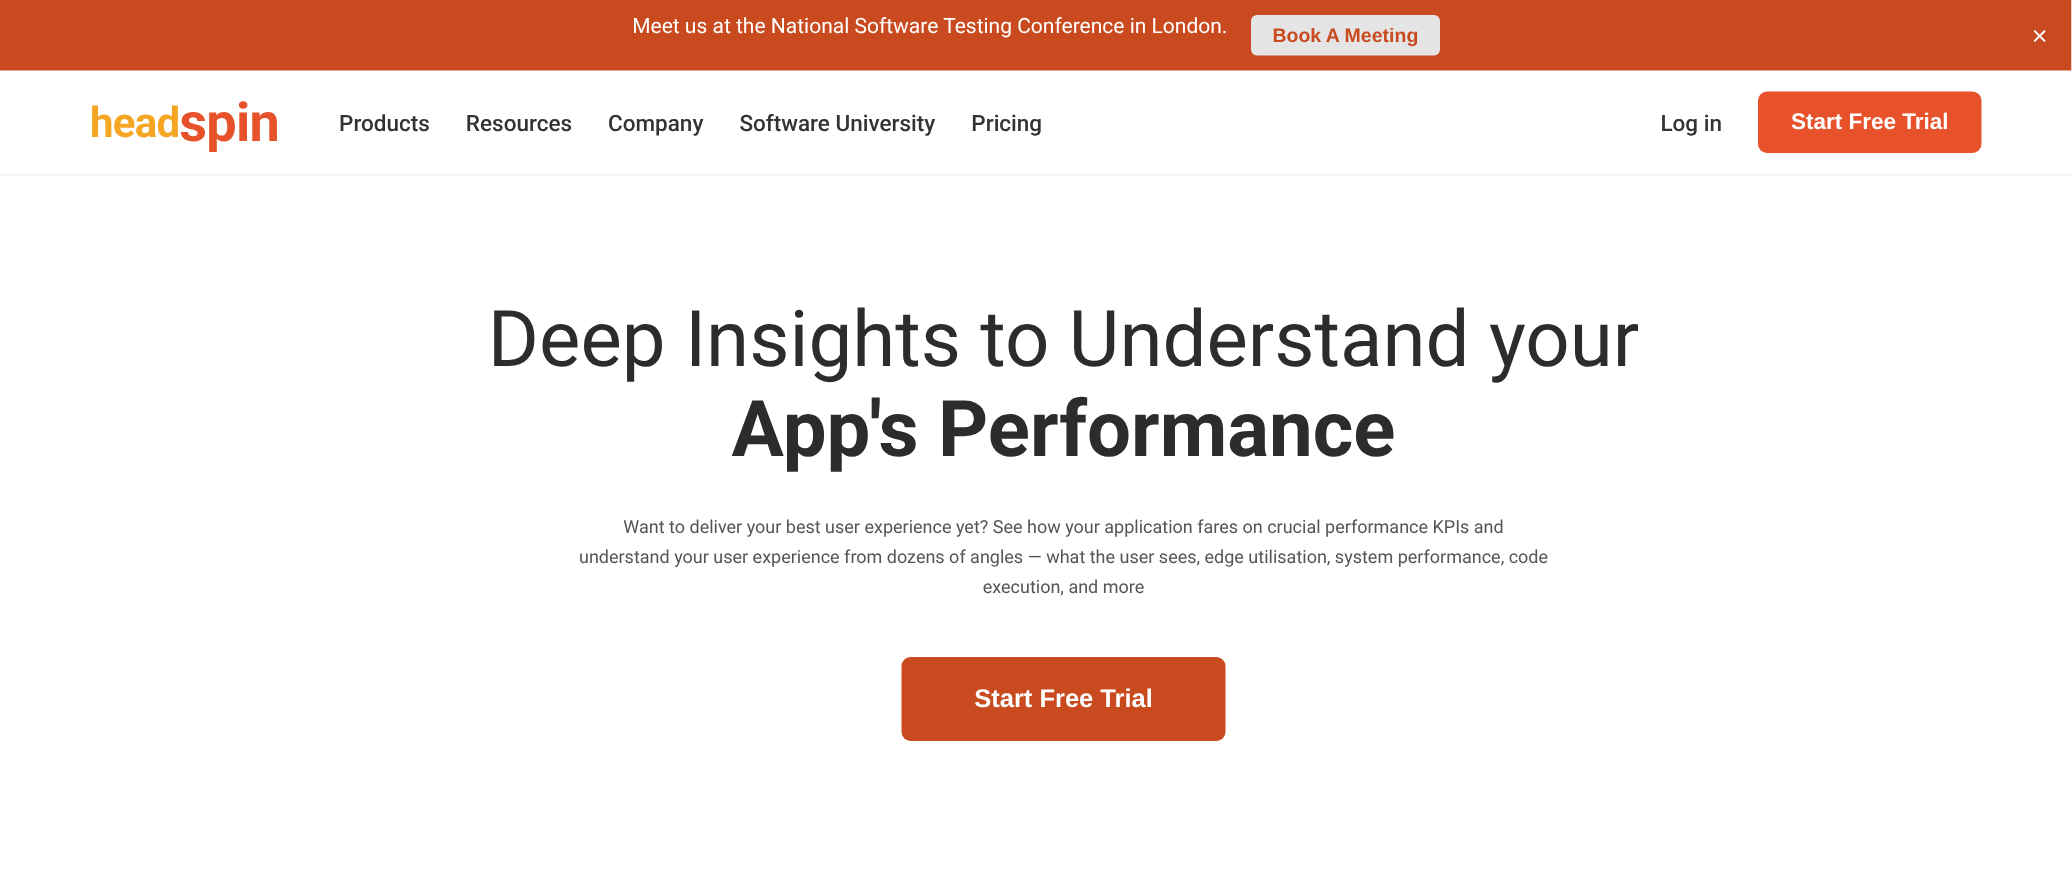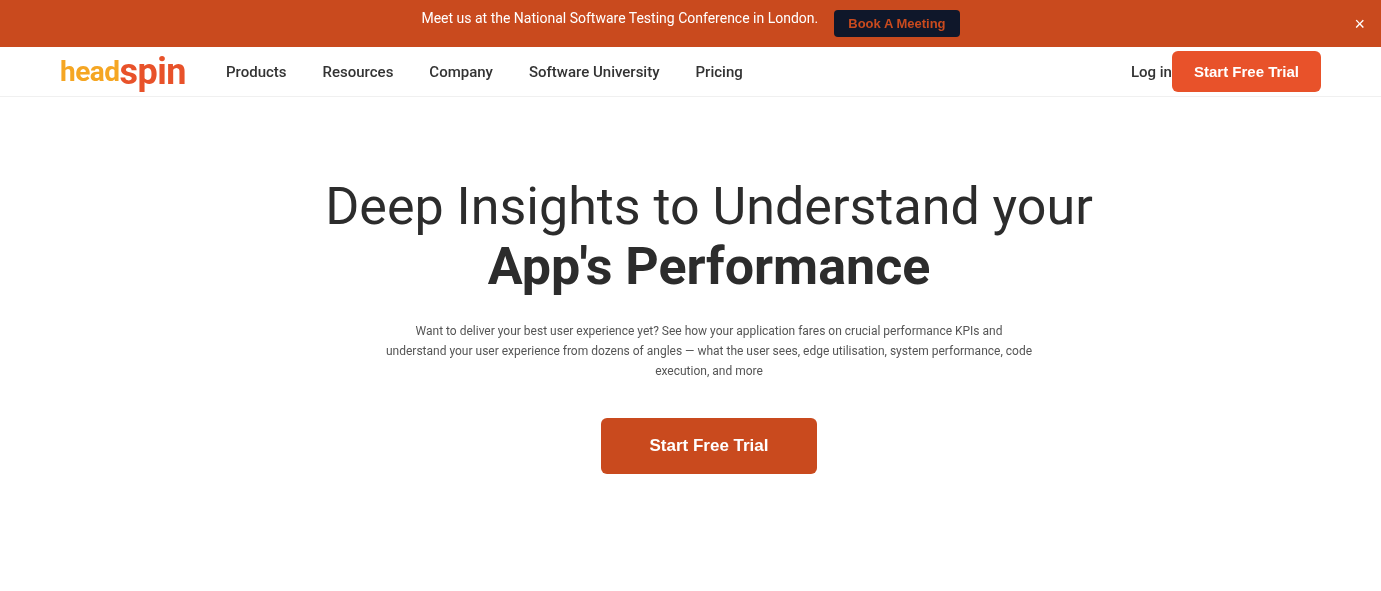--- a/index.html
+++ b/index.html
@@ -27,21 +27,21 @@
       justify-content: center;
       gap: 16px;
       position: relative;
     }
 
     .top-banner .banner-text {
       font-weight: 400;
     }
 
     .book-meeting-btn {
-      background: #0f172a;
+      background: #e5e5e5;
       color: #c94a1e;
       border: none;
       padding: 6px 14px;
       border-radius: 4px;
       font-size: 13px;
       font-weight: 600;
       cursor: pointer;
       white-space: nowrap;
     }
 
@@ -56,21 +56,21 @@
       background: none;
       border: none;
       line-height: 1;
     }
 
     
     .navbar {
       display: flex;
       align-items: center;
       padding: 0 60px;
-      height: 50px;
+      height: 70px;
       border-bottom: 1px solid #f0f0f0;
       background: #fff;
     }
 
     .logo {
       display: flex;
       align-items: center;
       margin-right: 40px;
       text-decoration: none;
     }
@@ -85,36 +85,37 @@
     .logo-spin {
       color: #e8522a;
       font-size: 36px;
       font-weight: 700;
       letter-spacing: -0.5px;
     }
 
     .nav-links {
       display: flex;
       align-items: center;
-      gap: 36px;
+      gap: 24px;
       flex: 1;
     }
 
     .nav-link {
       color: #333;
       text-decoration: none;
       font-size: 15px;
       font-weight: 500;
       cursor: pointer;
       white-space: nowrap;
     }
 
     .nav-actions {
       display: flex;
       align-items: center;
+      gap: 24px;
     }
 
     .login-link {
       color: #333;
       text-decoration: none;
       font-size: 15px;
       font-weight: 500;
       cursor: pointer;
     }
 

